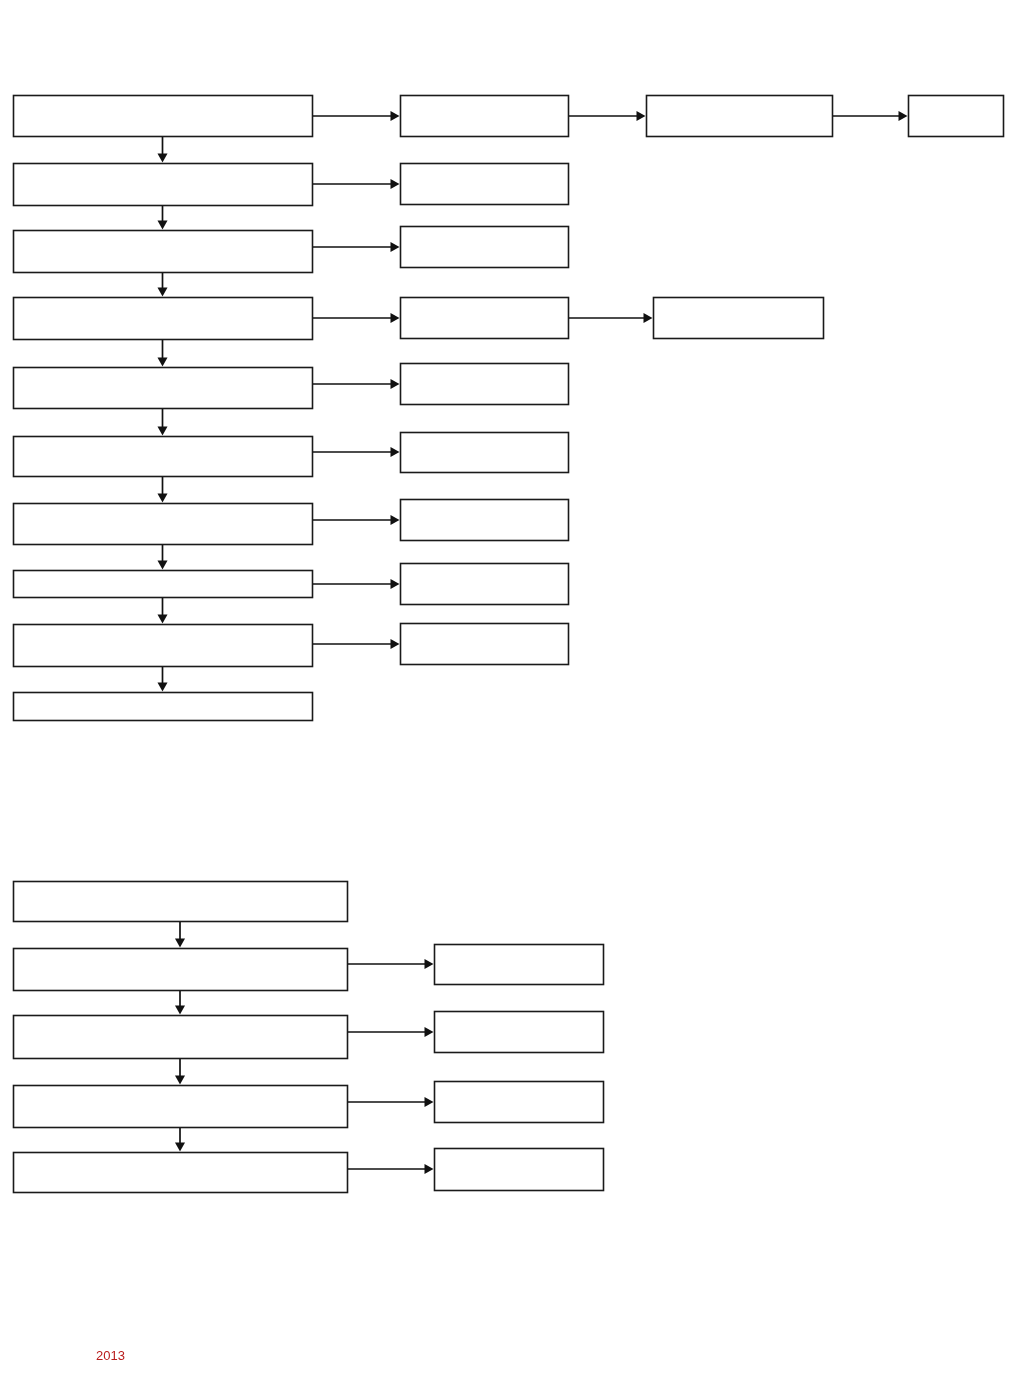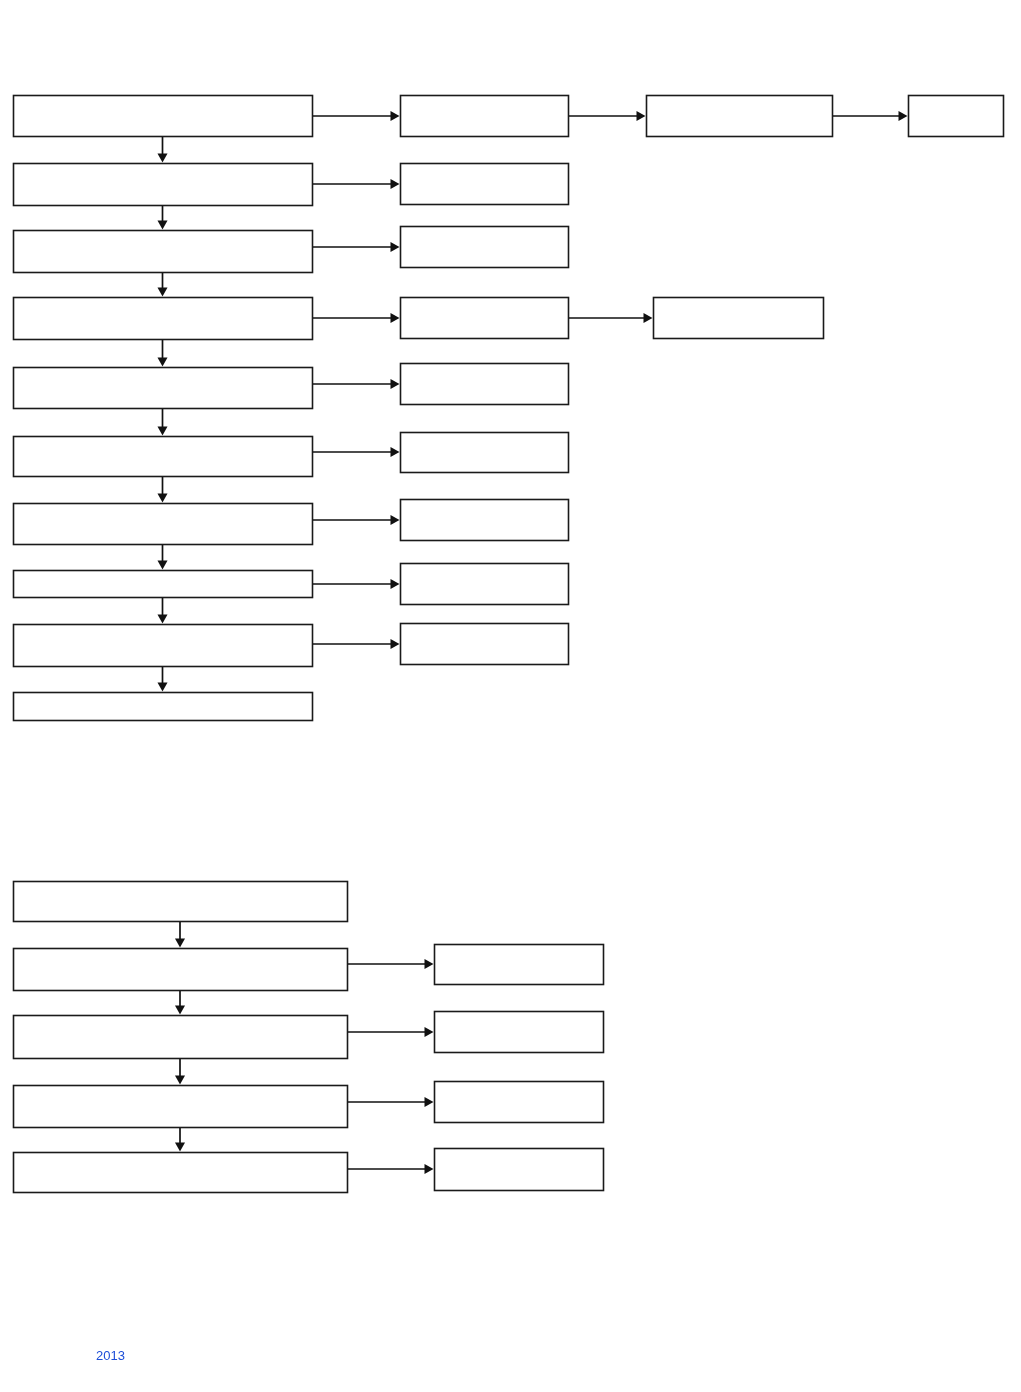--- a/index.html
+++ b/index.html
@@ -38,21 +38,21 @@
   .connector-head {
     fill: #111111;
     stroke: none;
   }
   .footer-text {
     position: absolute;
     left: 96px;
     top: 1348px;
     font-family: "Liberation Sans", sans-serif;
     font-size: 13px;
-    color: #1d4ed8;
+    color: #b91c1c;
     letter-spacing: 0px;
     white-space: nowrap;
   }
 </style>
 </head>
 <body>
 
 <div id="page">
 
   <svg id="diagram-svg" viewBox="0 0 1021 1392" xmlns="http://www.w3.org/2000/svg">

